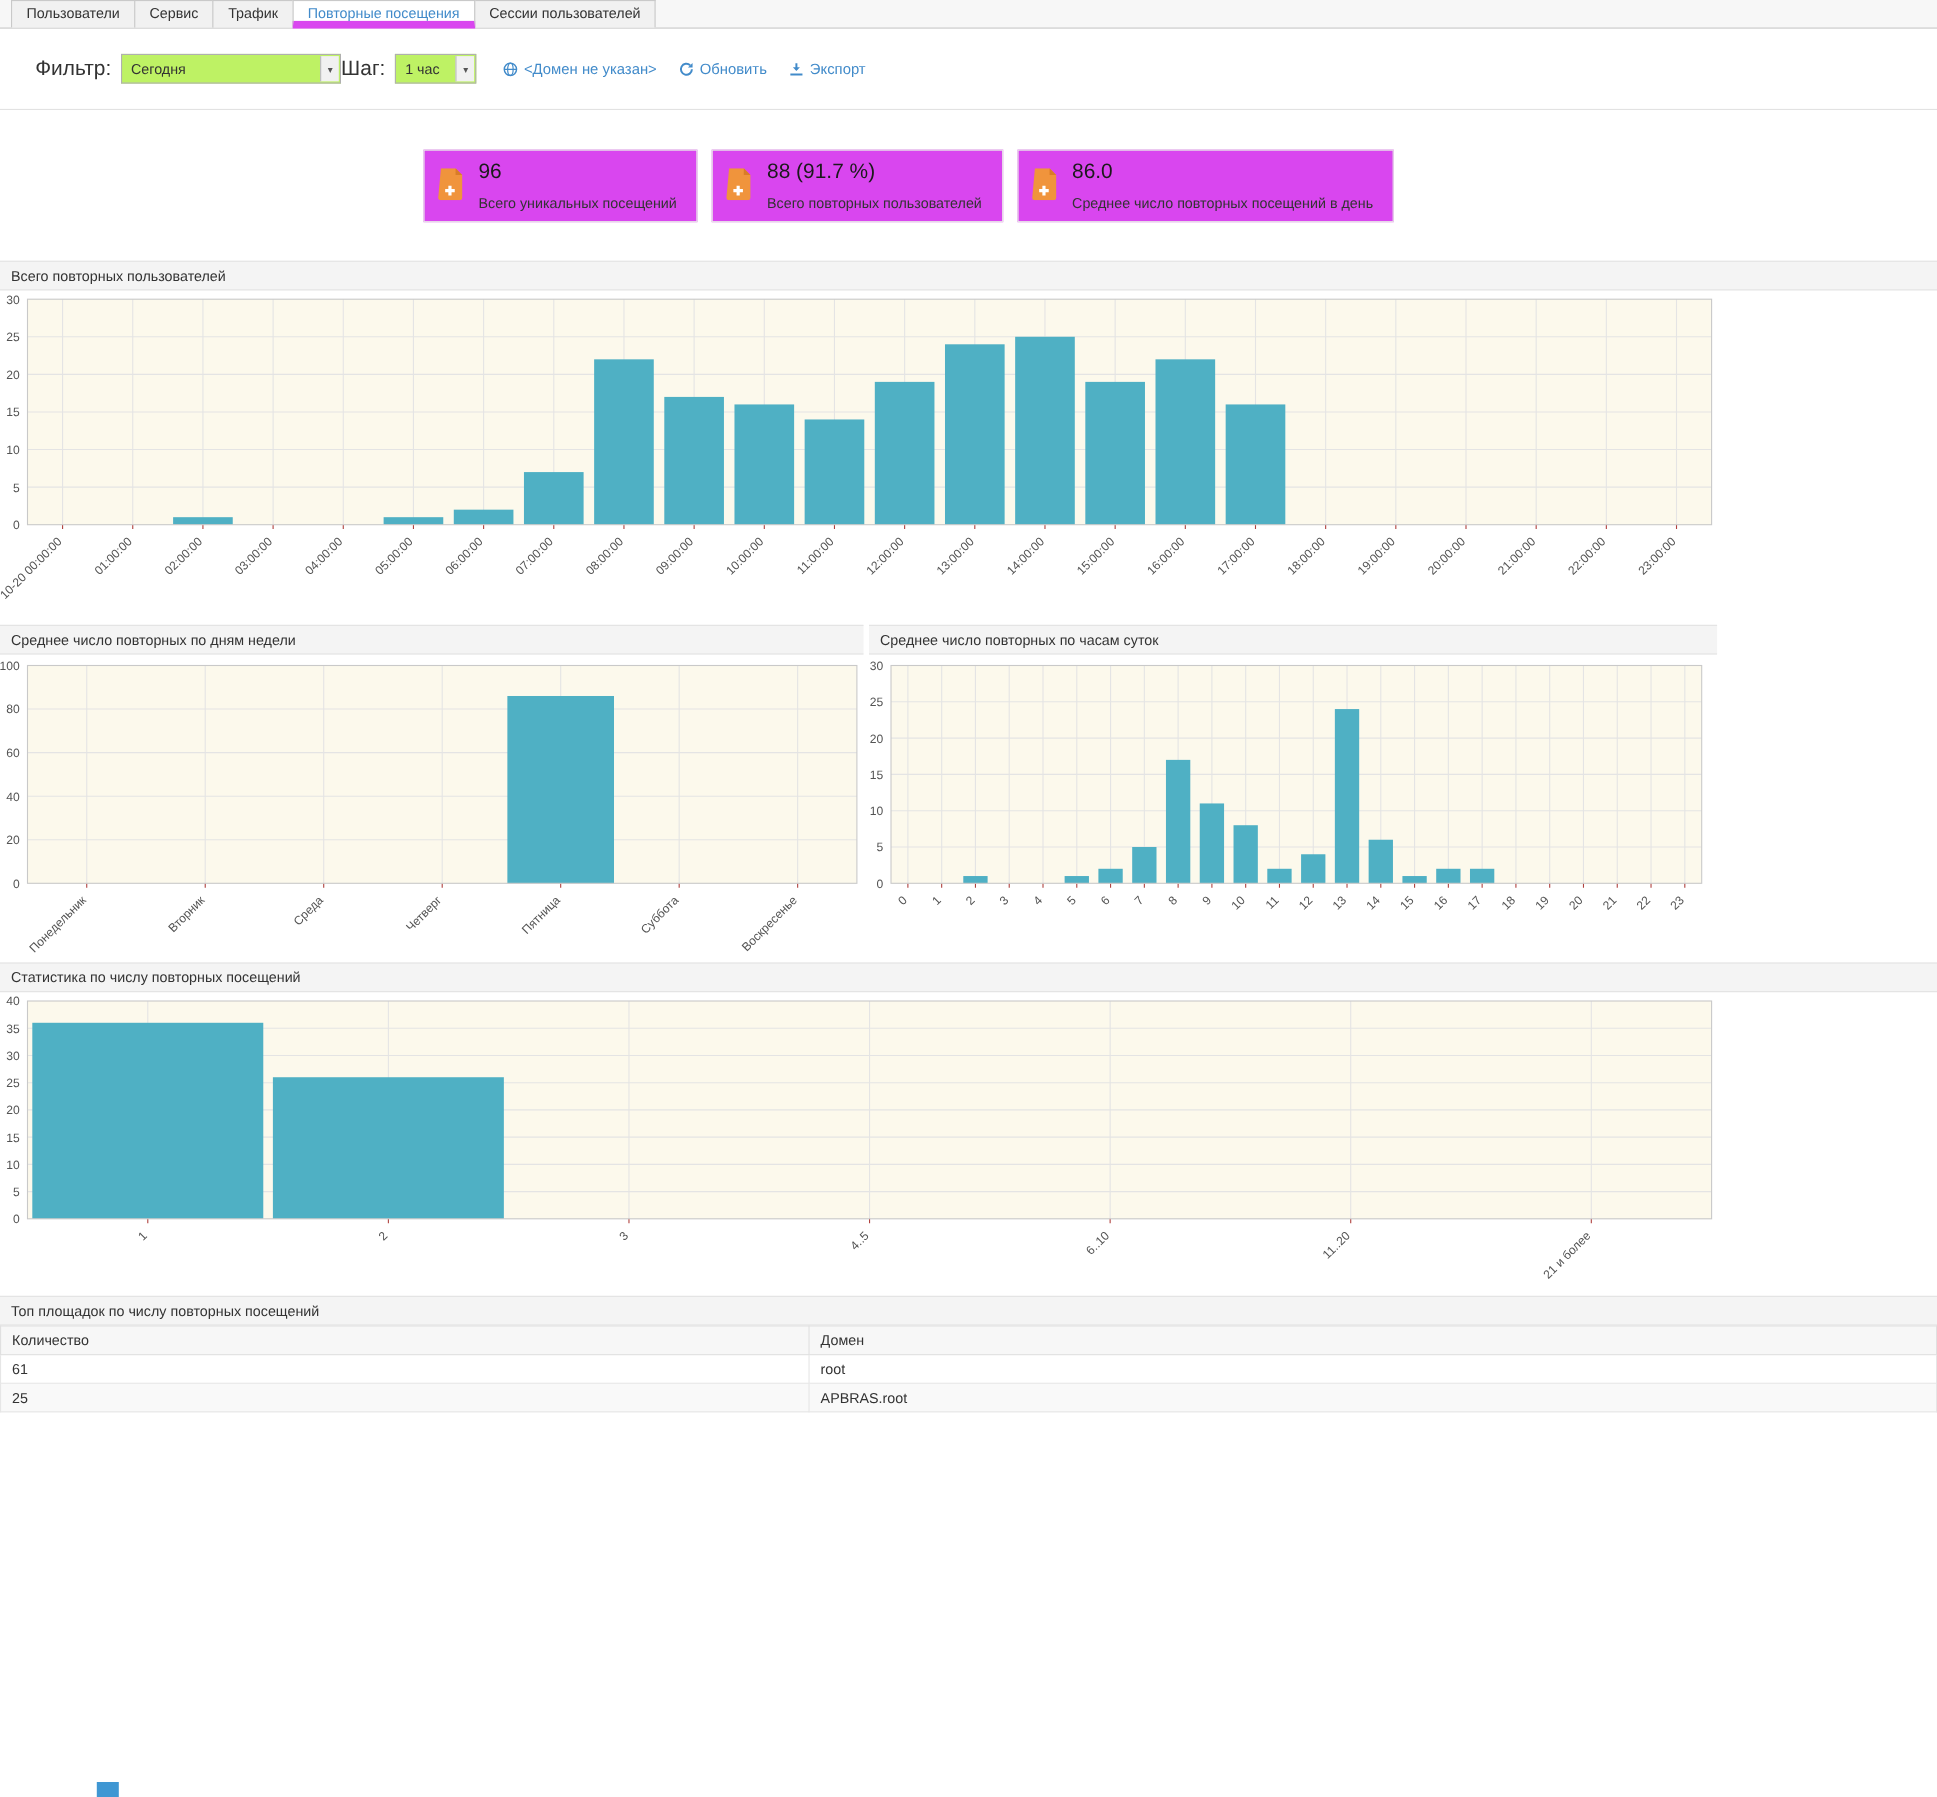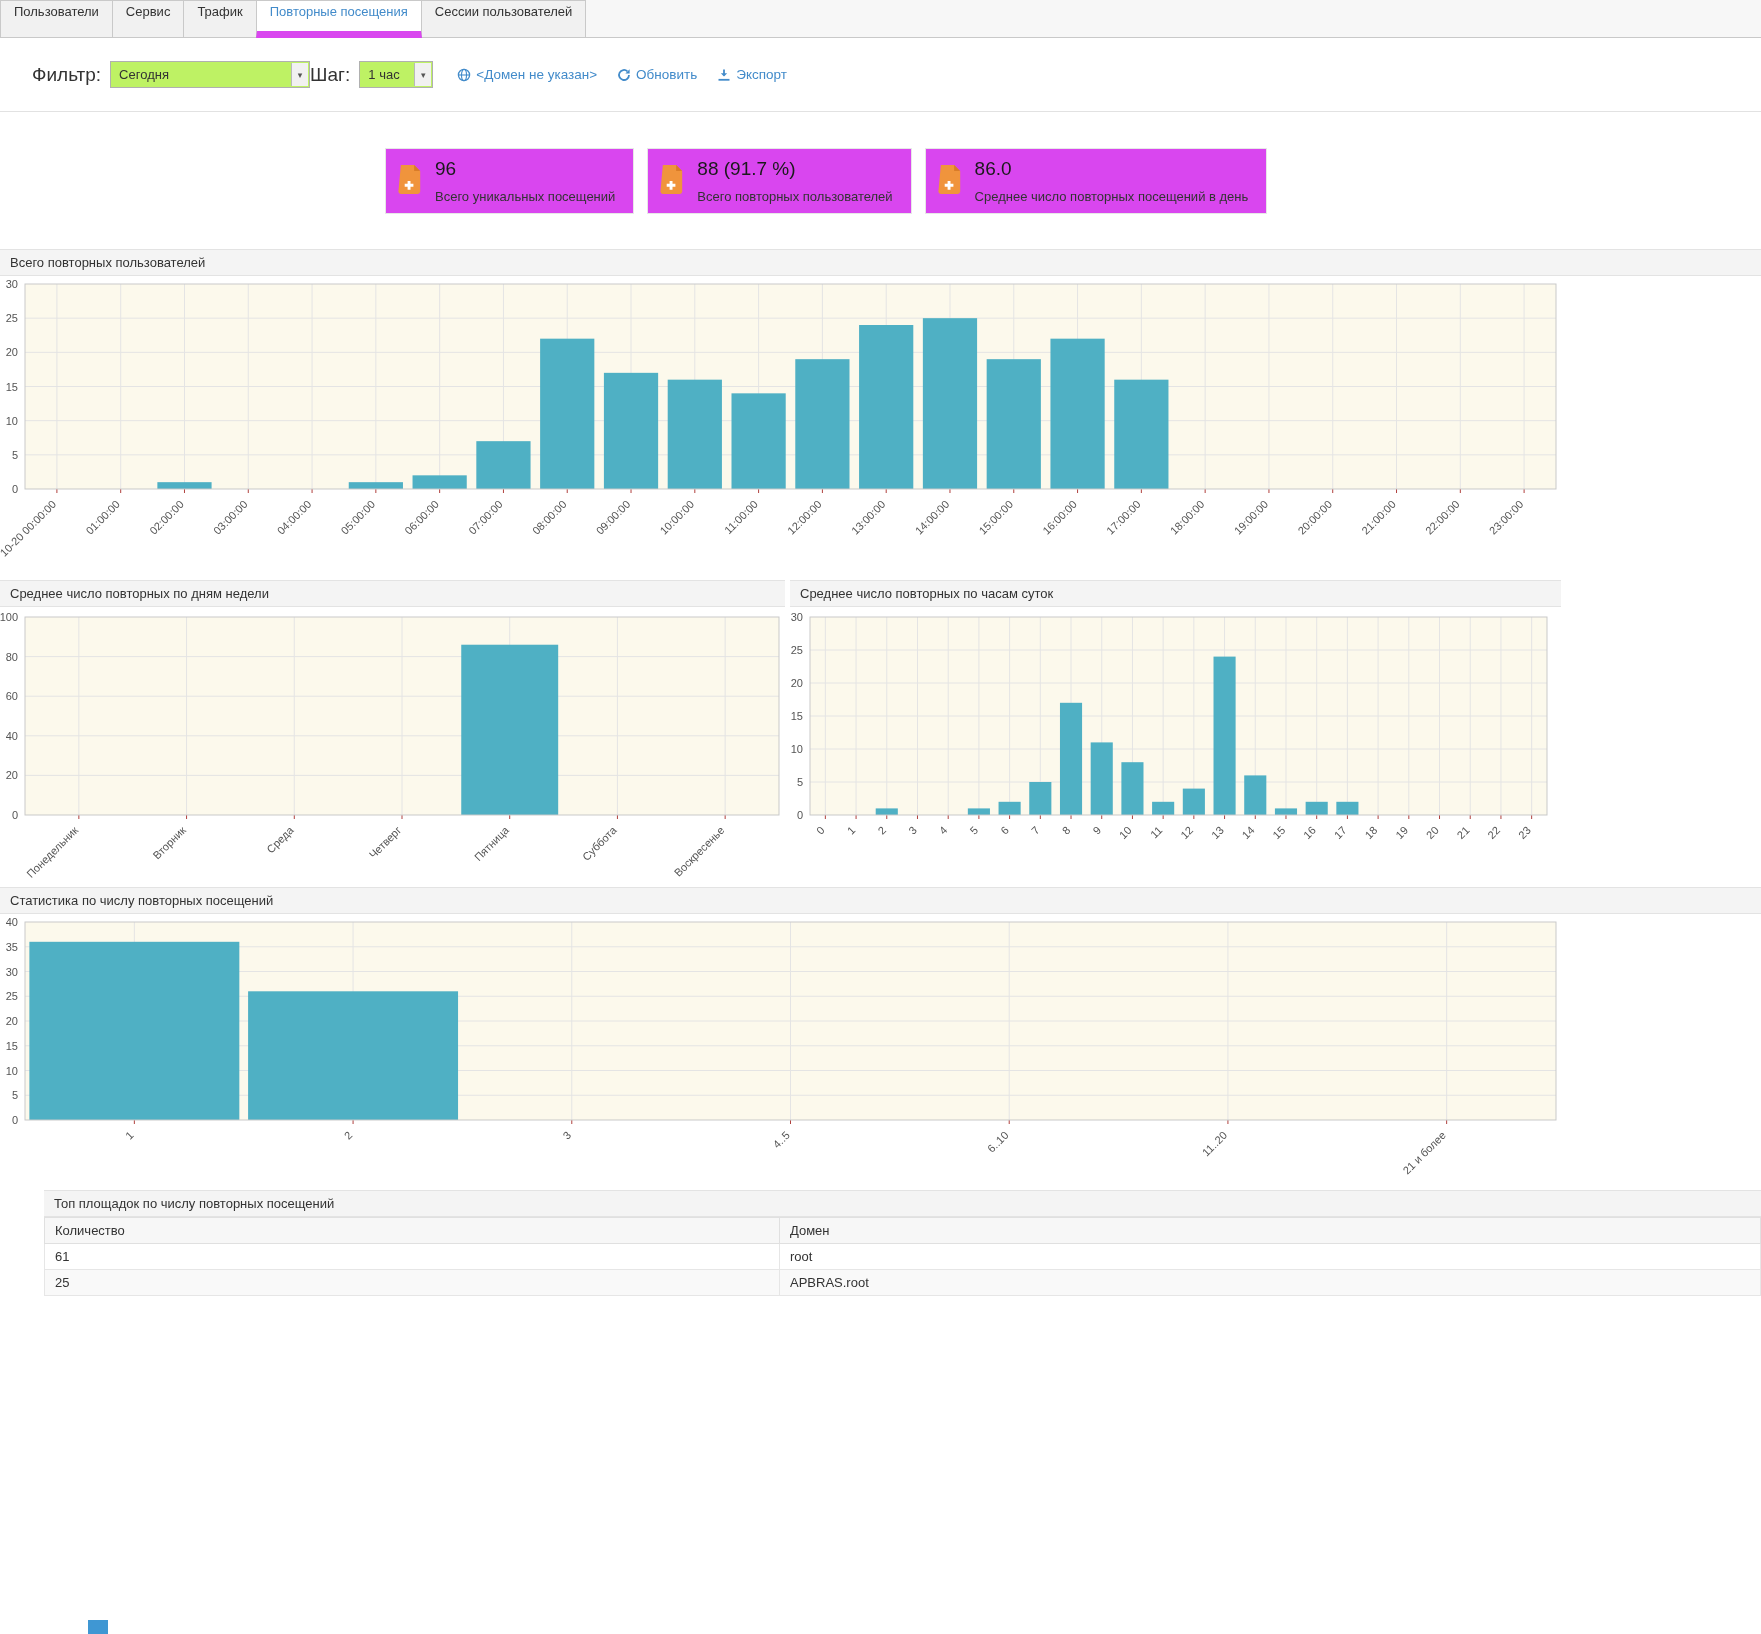--- a/index.html
+++ b/index.html
@@ -5,22 +5,22 @@
   * { box-sizing: border-box; }
   html,body { margin:0; padding:0; }
   body {
     width:1761px; height:1634px; position:relative; overflow:hidden;
     background:#ffffff; color:#333;
     font-family:"Liberation Sans", sans-serif; font-size:13px;
   }
 
   
   .tabbar {
-    display:flex; align-items:stretch; height:38px;
-    background:#f7f7f7; border-bottom:1px solid #c9c9c9; padding-left:0;
+    display:flex; align-items:stretch; height:26px;
+    background:#f7f7f7; border-bottom:1px solid #c9c9c9; padding-left:10px;
   }
   .tab {
     padding:3px 13px 0 13px; font-size:13px; color:#333; cursor:pointer;
     border:1px solid #c9c9c9; border-bottom:none; background:#f1f1f1;
     margin-right:-1px; white-space:nowrap;
   }
   .tab.active {
     background:#ffffff; color:#428bca; position:relative;
     margin-bottom:-1px; border-bottom:7px solid #d946ef;
   }
@@ -70,21 +70,21 @@
     padding:5px 10px; font-size:13px; color:#333;
   }
   .panel-1 { margin-top:35px; }
   .row2 { display:flex; align-items:flex-start; margin-top:4px; }
   .panel-left  { width:785px; }
   .panel-right { width:771px; margin-left:5px; }
   .panel-4 { margin-top:8px; }
   .chart-wrap svg { display:block; }
 
   
-  .table-section { margin-top:8px;padding-left:44px; }
+  .table-section { margin-top:8px; }
   table.top-sites { width:100%; border-collapse:collapse; font-size:13px; }
   table.top-sites th {
     background:#f7f7f7; border:1px solid #e0e0e0; font-weight:normal;
     text-align:left; padding:5px 10px; color:#333;
   }
   table.top-sites td { border:1px solid #e6e6e6; padding:5px 10px; color:#333; }
   table.top-sites .col-qty { width:735px; }
   table.top-sites tr.even td { background:#f9f9f9; }
 
   .bottom-indicator {

